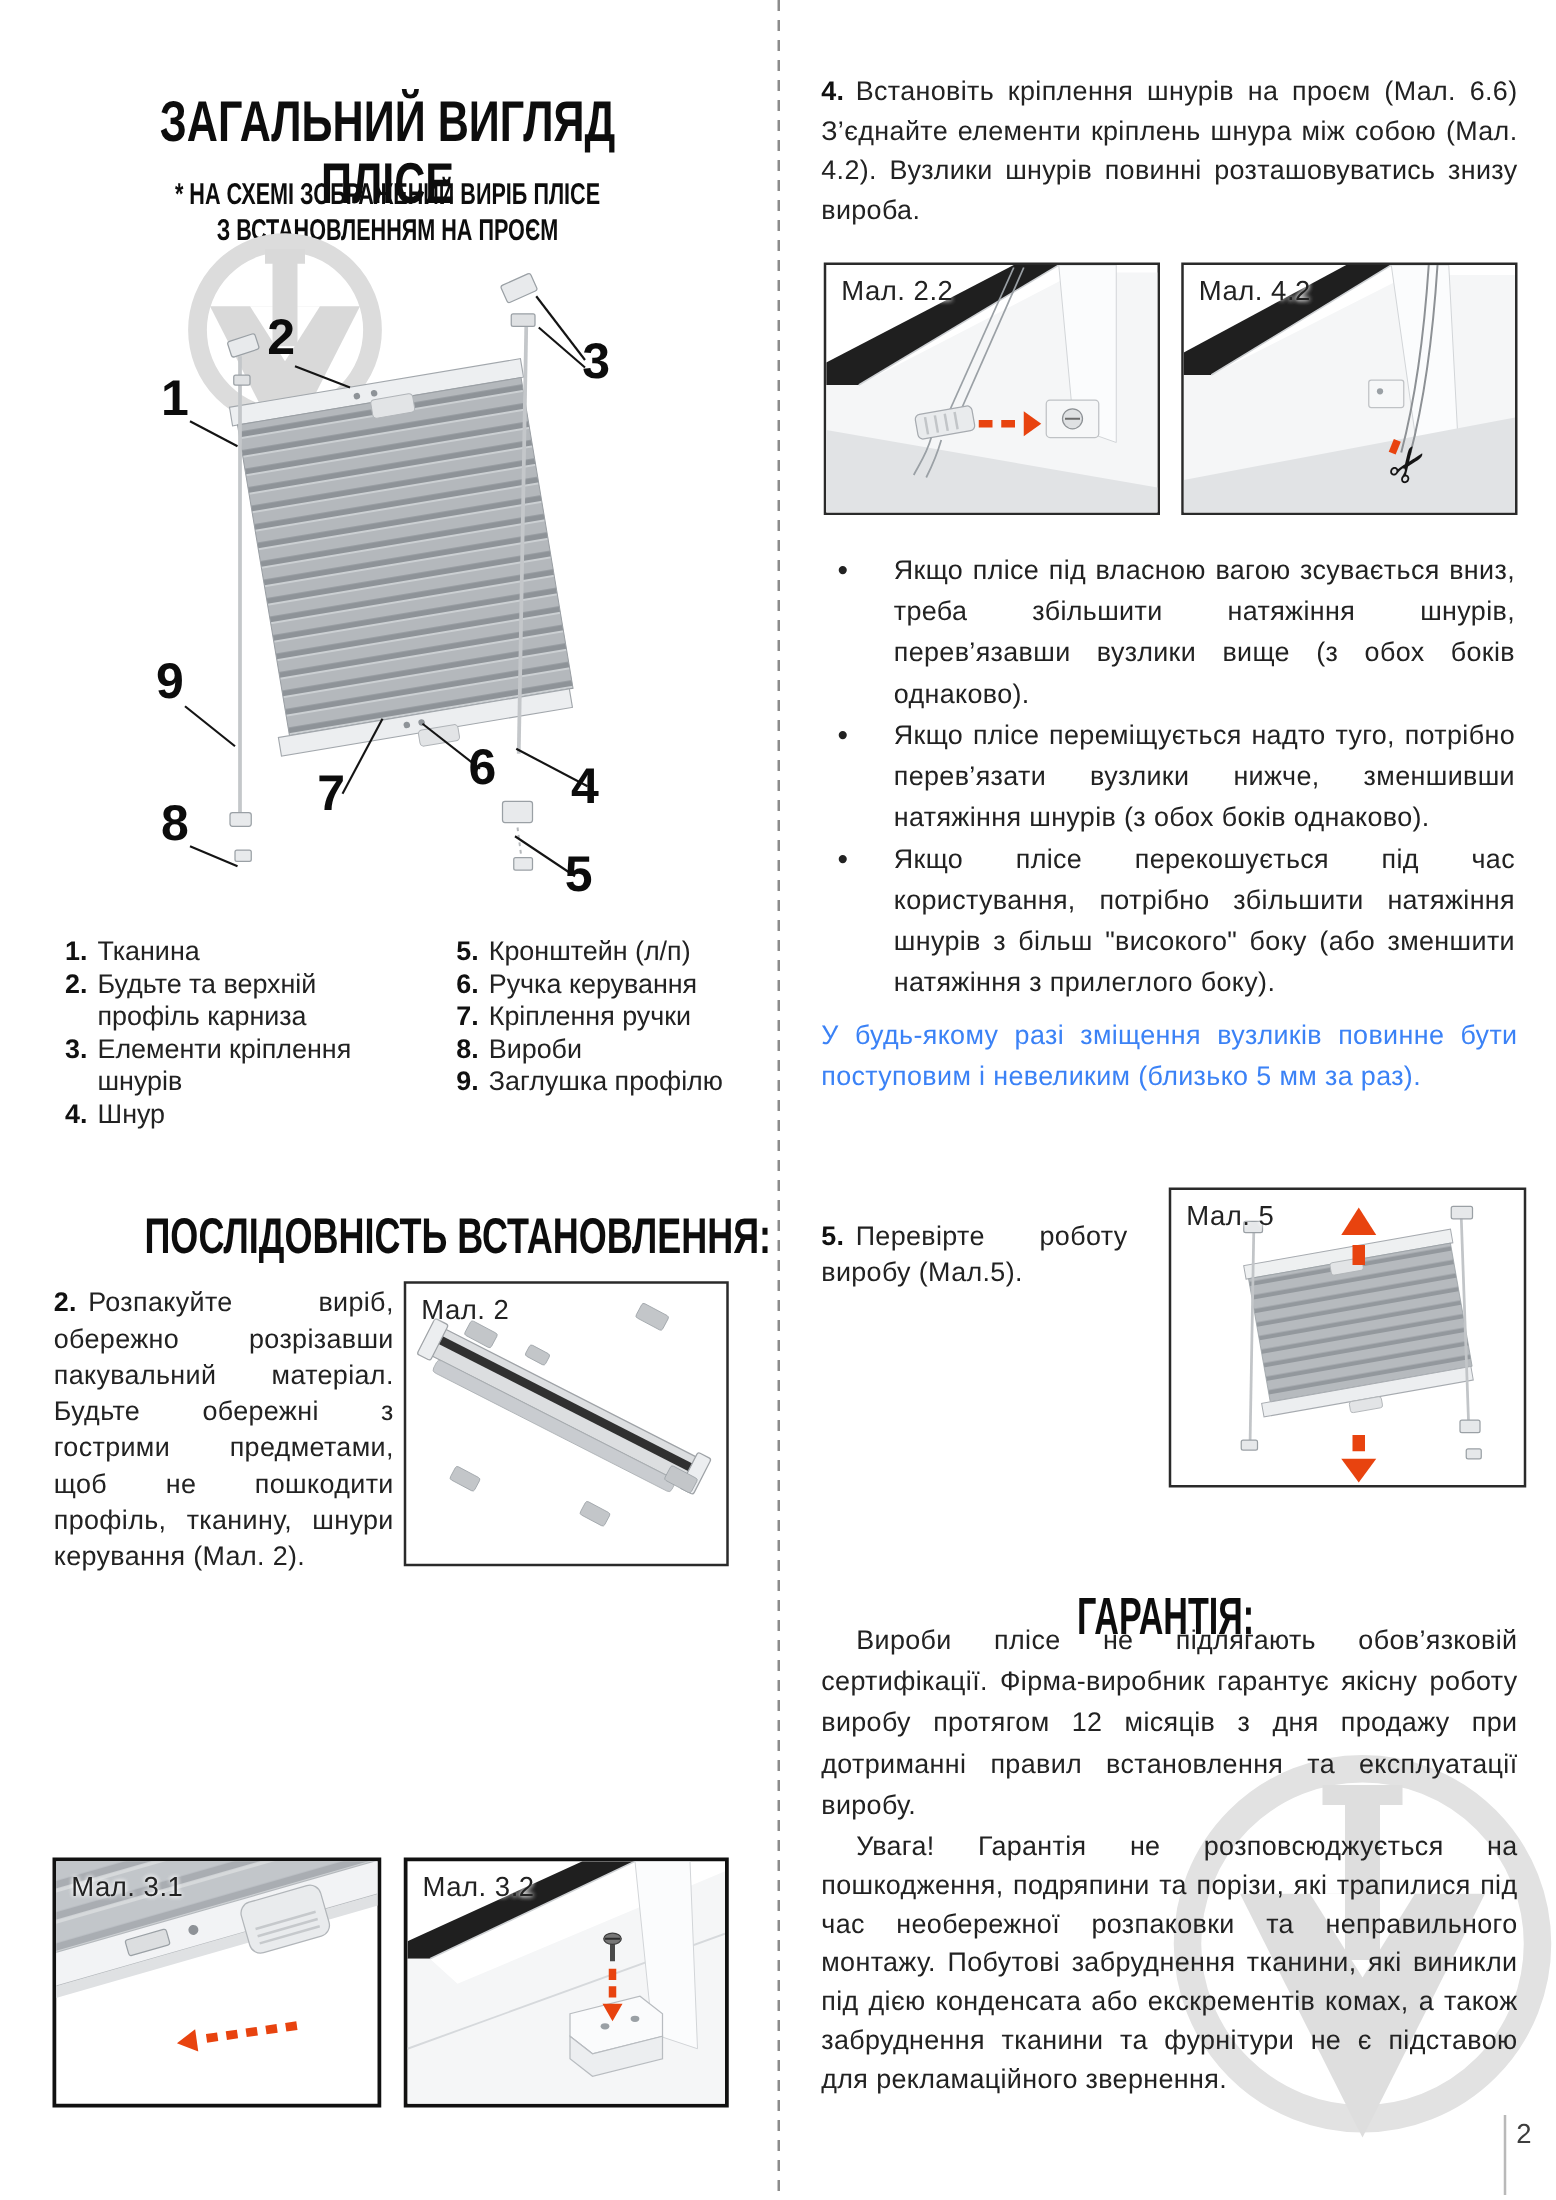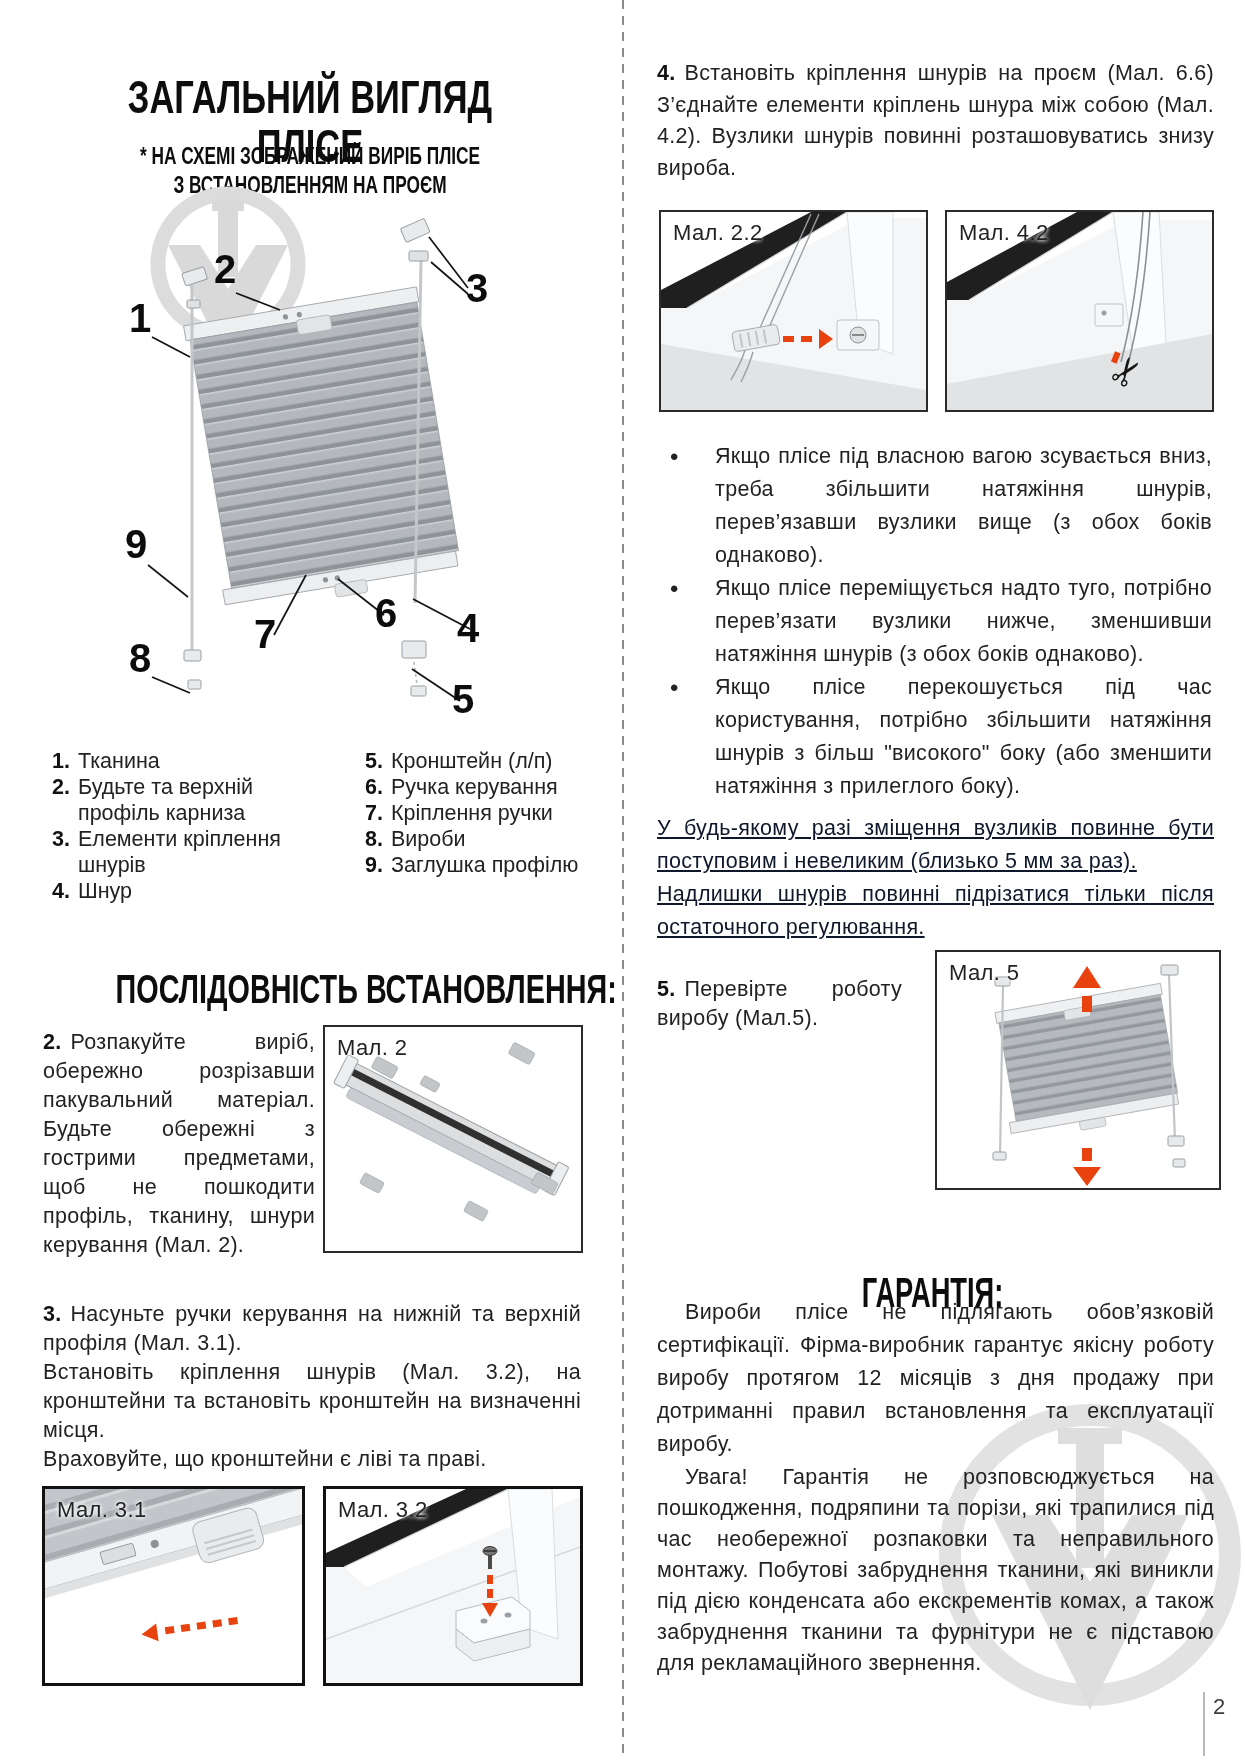--- a/index.html
+++ b/index.html
@@ -37,21 +37,21 @@
     text-shadow:0 0 4px #fff,0 0 4px #fff;}
   .b-thin{border:2px solid #2a2a2a;}
   .b-thick{border:3px solid #111;}
   
   .bullets{position:absolute;left:17px;top:440px;width:555px;list-style:none;margin:0;padding:0;}
   .bullets li{position:relative;padding-left:58px;font-size:21.5px;line-height:33px;
     letter-spacing:0.3px;text-align:justify;color:#222;}
   .bullets li::before{content:"\2022";position:absolute;left:13px;top:0;font-size:24px;}
   
   .notes{position:absolute;left:17px;top:812px;width:557px;}
-  .notes p{margin:0;font-size:21.5px;line-height:33px;letter-spacing:0.3px;text-align:justify;color:#0f172a;text-decoration:underline;}
+  .notes p{margin:0;font-size:21.5px;line-height:33px;letter-spacing:0.3px;text-align:justify;color:#3b82f6;}
   
   .war-p1{position:absolute;left:17px;top:1296px;width:557px;text-indent:28px;line-height:33px;}
   .war-p2{position:absolute;left:17px;top:1462px;width:557px;text-indent:28px;line-height:31px;}
   
   .step2{position:absolute;left:3px;top:1028px;width:272px;}
   .step3{position:absolute;left:3px;top:1300px;width:538px;}
   .step4{position:absolute;left:17px;top:58px;width:557px;line-height:31.5px;}
   .step5{position:absolute;left:17px;top:975px;width:245px;}
   
   .pagenum-line{position:absolute;left:1203px;top:1692px;width:2px;height:64px;background:#b9b9b9;}
@@ -200,23 +200,20 @@
           <rect x="185" y="20" width="24" height="13" rx="2" transform="rotate(28 197 26)"></rect>
           <rect x="208" y="150" width="24" height="13" rx="2" transform="rotate(28 220 156)"></rect>
           <rect x="36" y="150" width="22" height="12" rx="2" transform="rotate(28 47 156)"></rect>
           <rect x="140" y="178" width="22" height="12" rx="2" transform="rotate(28 151 184)"></rect>
           <rect x="96" y="52" width="18" height="10" rx="2" transform="rotate(28 105 57)"></rect>
         </g>
       </svg>
       <span class="figlabel">Мал. 2</span>
     </figure>
 
-    <p class="txt step3"><b class="stepnum">3.</b><span class="pre">Насуньте ручки керування на нижній та верхній профіля (Мал. 3.1).
-Встановіть кріплення шнурів (Мал. 3.2), на кронштейни та встановіть кронштейн на визначенні місця.
-Враховуйте, що кронштейни є ліві та праві.</span></p>
 
     <figure class="figbox b-thick" style="left:2px;top:1486px;width:257px;height:194px;">
       <svg viewBox="0 0 257 194" width="257" height="194">
         <defs>
           <pattern id="plB" width="12" height="24" patternUnits="userSpaceOnUse">
             <rect width="12" height="24" fill="#c2c6ca"></rect>
             <rect y="15" width="12" height="6" fill="#a9adb2"></rect>
             <rect y="21" width="12" height="3" fill="#d6d9db"></rect>
           </pattern>
         </defs>
@@ -335,21 +332,20 @@
     </figure>
 
     <ul class="bullets">
       <li>Якщо плісе під власною вагою зсувається вниз, треба збільшити натяжіння шнурів, перев’язавши вузлики вище (з обох боків однаково).</li>
       <li>Якщо плісе переміщується надто туго, потрібно перев’язати вузлики нижче, зменшивши натяжіння шнурів (з обох боків однаково).</li>
       <li>Якщо плісе перекошується під час користування, потрібно збільшити натяжіння шнурів з більш "високого" боку (або зменшити натяжіння з прилеглого боку).</li>
     </ul>
 
     <div class="notes">
       <p>У будь-якому разі зміщення вузликів повинне бути поступовим і невеликим (близько 5 мм за раз).</p>
-      <p>Надлишки шнурів повинні підрізатися тільки після остаточного регулювання.</p>
     </div>
 
     <p class="txt step5"><b class="stepnum">5.</b><span>Перевірте роботу виробу (Мал.5).</span></p>
 
     <figure class="figbox b-thin" style="left:295px;top:950px;width:282px;height:236px;">
       <svg viewBox="0 0 282 236" width="282" height="236">
         <defs>
           <pattern id="plC" width="10" height="11" patternUnits="userSpaceOnUse">
             <rect width="10" height="11" fill="#b6babe"></rect>
             <rect y="7.5" width="10" height="3.5" fill="#93989d"></rect>

